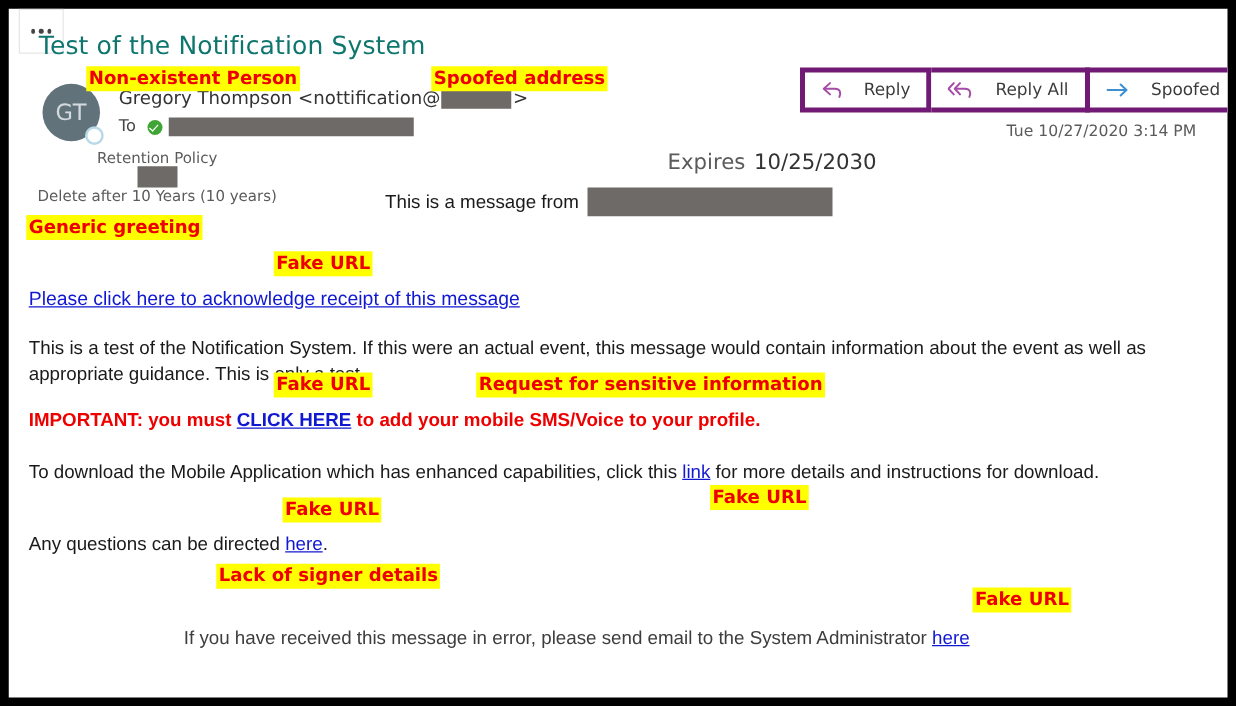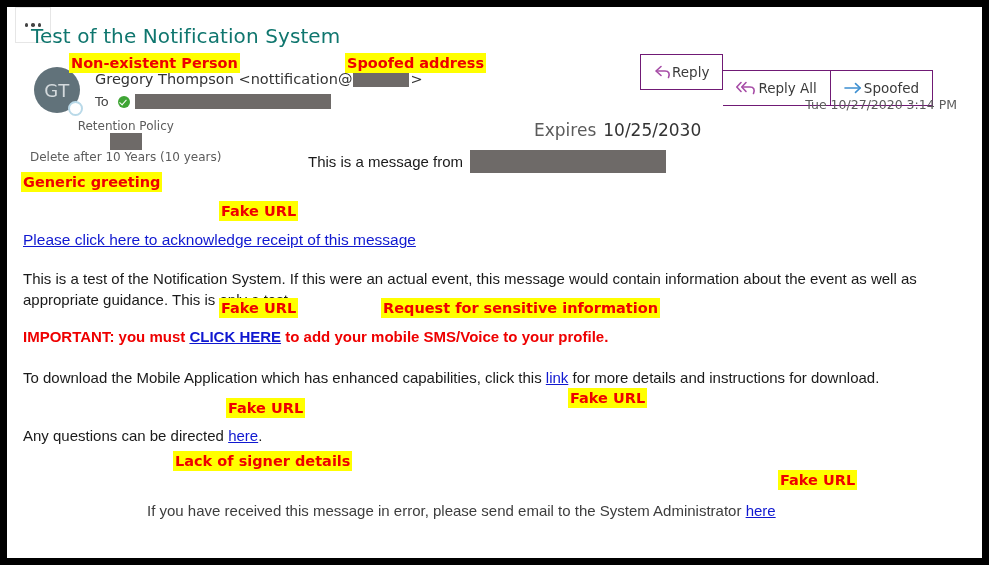--- a/index.html
+++ b/index.html
@@ -110,31 +110,31 @@
   #expires .date { color: #333; margin-left: 7px; }
 
   
   #actions {
     position: absolute;
     left: 633px; top: 47px;
     display: flex;
     align-items: stretch;
   }
   .act-btn {
-    border: 1px solid #701a75;
+    border: 4px solid #701a75;
     background: #ffffff;
     height: 36px;
-    display: flex; align-items: center; gap: 0;
+    display: flex; align-items: center; gap: 16px;
     padding: 0 13px;
     font-size: 13.5px;
     color: #3b3b3b;
     font-family: "DejaVu Sans", sans-serif;
     white-space: nowrap;
   }
-  .act-btn + .act-btn { border-left: none; margin-top: 16px; }
+  .act-btn + .act-btn { border-left: none; }
   #btn-more {
     border: 1px solid #e6e6e6;
     background: #fff;
     height: 36px; width: 36px;
     margin-left: 8px;
     display: flex; align-items: center; justify-content: center;
     gap: 3px;
   }
   .dot { width: 3.5px; height: 3.5px; border-radius: 50%; background: #444; }
   #timestamp {

